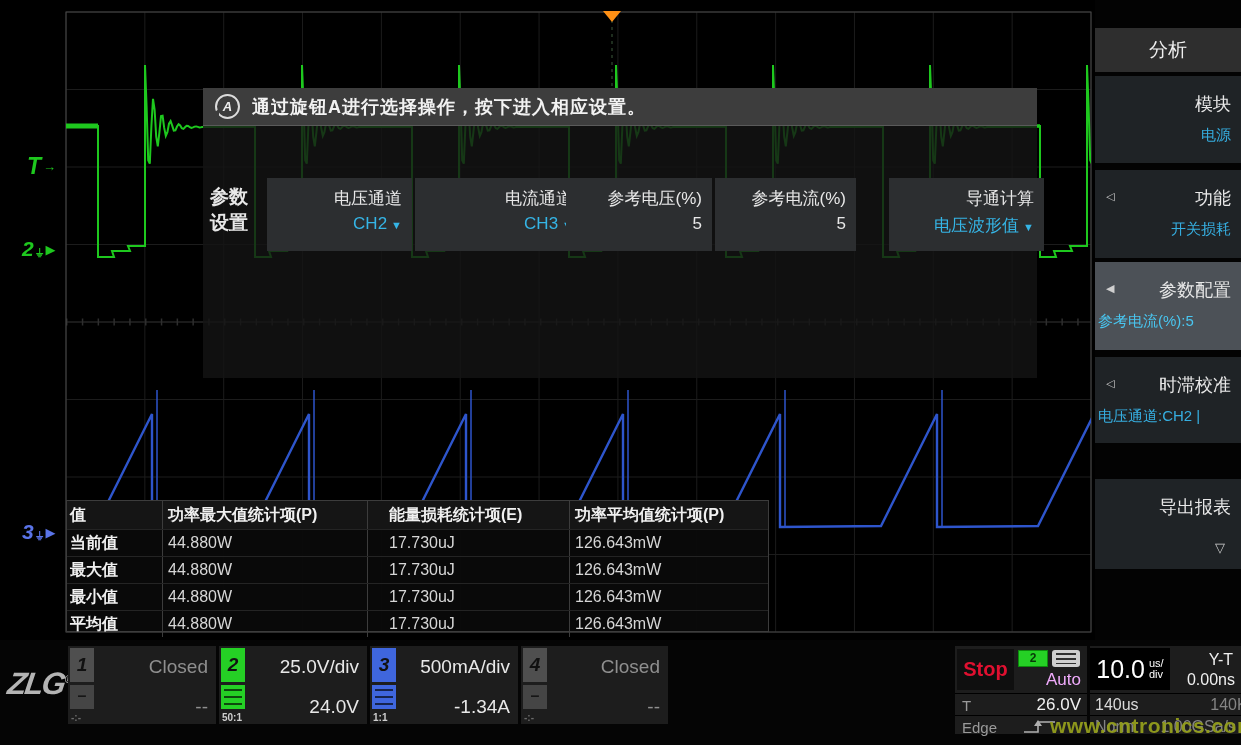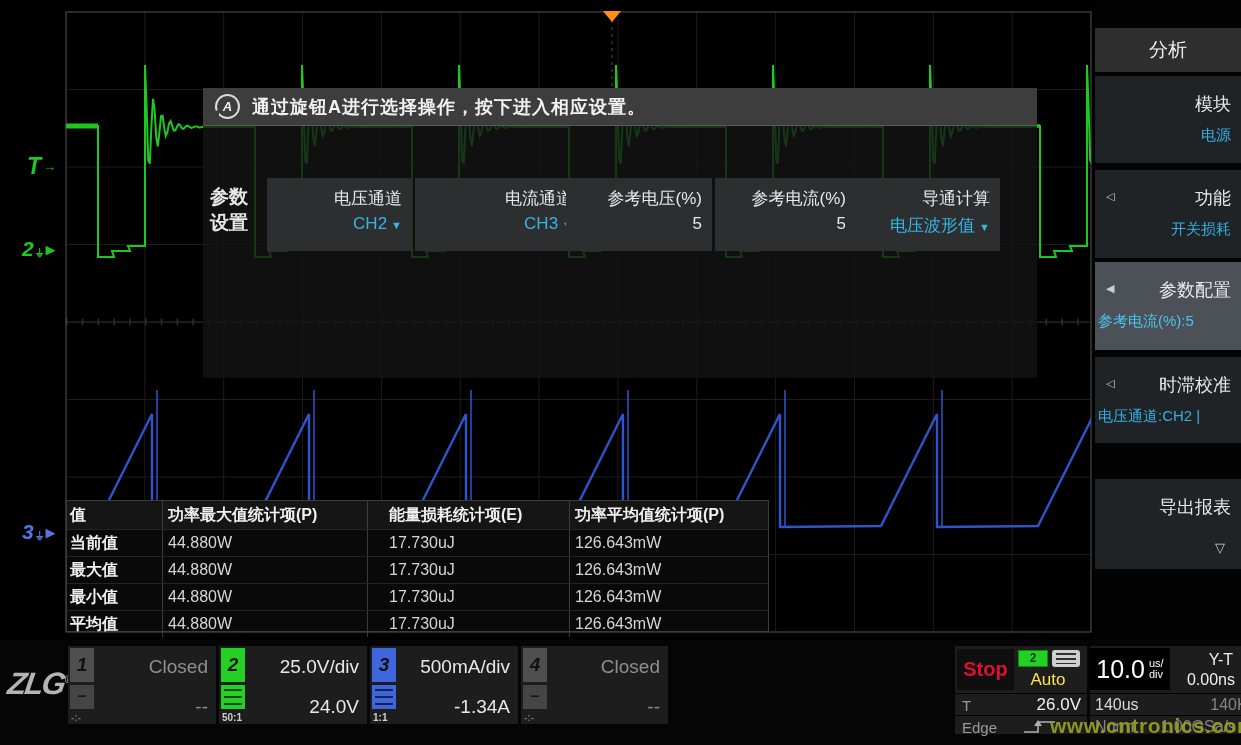--- a/index.html
+++ b/index.html
@@ -47,21 +47,21 @@
   .dlg-body{position:absolute;left:0;top:38px;width:100%;height:252px;background:rgba(20,20,20,.8);}
   .param-label{position:absolute;left:7px;top:58px;width:46px;font-size:19px;font-weight:bold;
     color:#e8e8e8;line-height:26px;}
   .pbtn{position:absolute;top:52px;height:73px;background:#2c2e30;box-sizing:border-box;
     padding:9px 10px 3px 6px;text-align:right;}
   .pbtn .ptitle{font-size:17px;color:#e8e8e8;}
   .pbtn .pval{margin-top:4px;font-size:17px;color:#e8e8e8;}
   .pbtn.has-arrow .pval{color:#35b5e6;}
   .pbtn .dd{color:#35b5e6;font-size:11px;margin-left:4px;}
   .pb1{left:64px;width:145px;} .pb2{left:212px;width:168px;} .pb3{left:363px;width:146px;}
-  .pb4{left:512px;width:141px;} .pb5{left:642px;width:155px;}
+  .pb4{left:512px;width:141px;} .pb5{left:686px;width:155px;}
 
   
   .sidebar{position:absolute;left:1095px;top:0;width:146px;height:645px;background:#030303;}
   .sb-head{position:absolute;left:0;top:28px;width:100%;height:44px;background:#2e2e2e;
     text-align:center;line-height:44px;font-size:19px;color:#f0f0f0;}
   .panel{position:absolute;left:0;width:100%;background:#1f2326;box-sizing:border-box;}
   .panel.sel{background:#4c5157;}
   .p-title{position:absolute;right:10px;top:16px;font-size:18px;color:#e8e8e8;}
   .p-val{position:absolute;top:50px;font-size:15px;color:#36aee0;white-space:nowrap;}
   .p-val.right{right:10px;} .p-val.left{left:3px;}
@@ -93,21 +93,21 @@
   
   .trigp{position:absolute;left:955px;top:6px;width:132px;height:88px;background:#1d1d1d;}
   .stopbox{position:absolute;left:2px;top:3px;width:57px;height:41px;background:#0f0f0f;
     text-align:center;line-height:41px;font-size:20px;font-weight:bold;color:#e01030;}
   .src-badge{position:absolute;left:63px;top:4px;width:30px;height:17px;background:#25d025;
     border:1px solid #0c8a0c;box-sizing:border-box;text-align:center;line-height:15px;
     font-size:12px;font-weight:bold;color:#083908;}
   .trig-coup{position:absolute;left:97px;top:4px;width:28px;height:17px;background:#cfcfcf;
     border-radius:3px;box-sizing:border-box;padding:3px 4px;}
   .trig-coup .lines{height:100%;background:repeating-linear-gradient(to bottom,rgba(20,20,20,.85) 0 2px,transparent 2px 5px);}
-  .auto-lbl{position:absolute;left:60px;top:24px;width:66px;text-align:center;font-size:17px;color:#fde047;}
+  .auto-lbl{position:absolute;left:60px;top:24px;width:66px;text-align:right;font-size:17px;color:#f0abfc;}
   .trow2{position:absolute;left:0;top:47px;width:100%;height:21px;border-top:1px solid #000;}
   .trow3{position:absolute;left:0;top:69px;width:100%;height:19px;border-top:1px solid #000;}
   .t-lbl{position:absolute;left:7px;top:3px;font-size:15px;color:#9a9a9a;}
   .t-val{position:absolute;right:6px;top:1px;font-size:17px;color:#efefef;}
   .edge-icon{position:absolute;left:66px;top:2px;}
 
   
   .tbp{position:absolute;left:1090px;top:6px;width:151px;height:88px;background:#1d1d1d;}
   .tb-box{position:absolute;left:0;top:2px;width:80px;height:42px;background:#000;
     display:flex;align-items:center;justify-content:center;gap:4px;}

